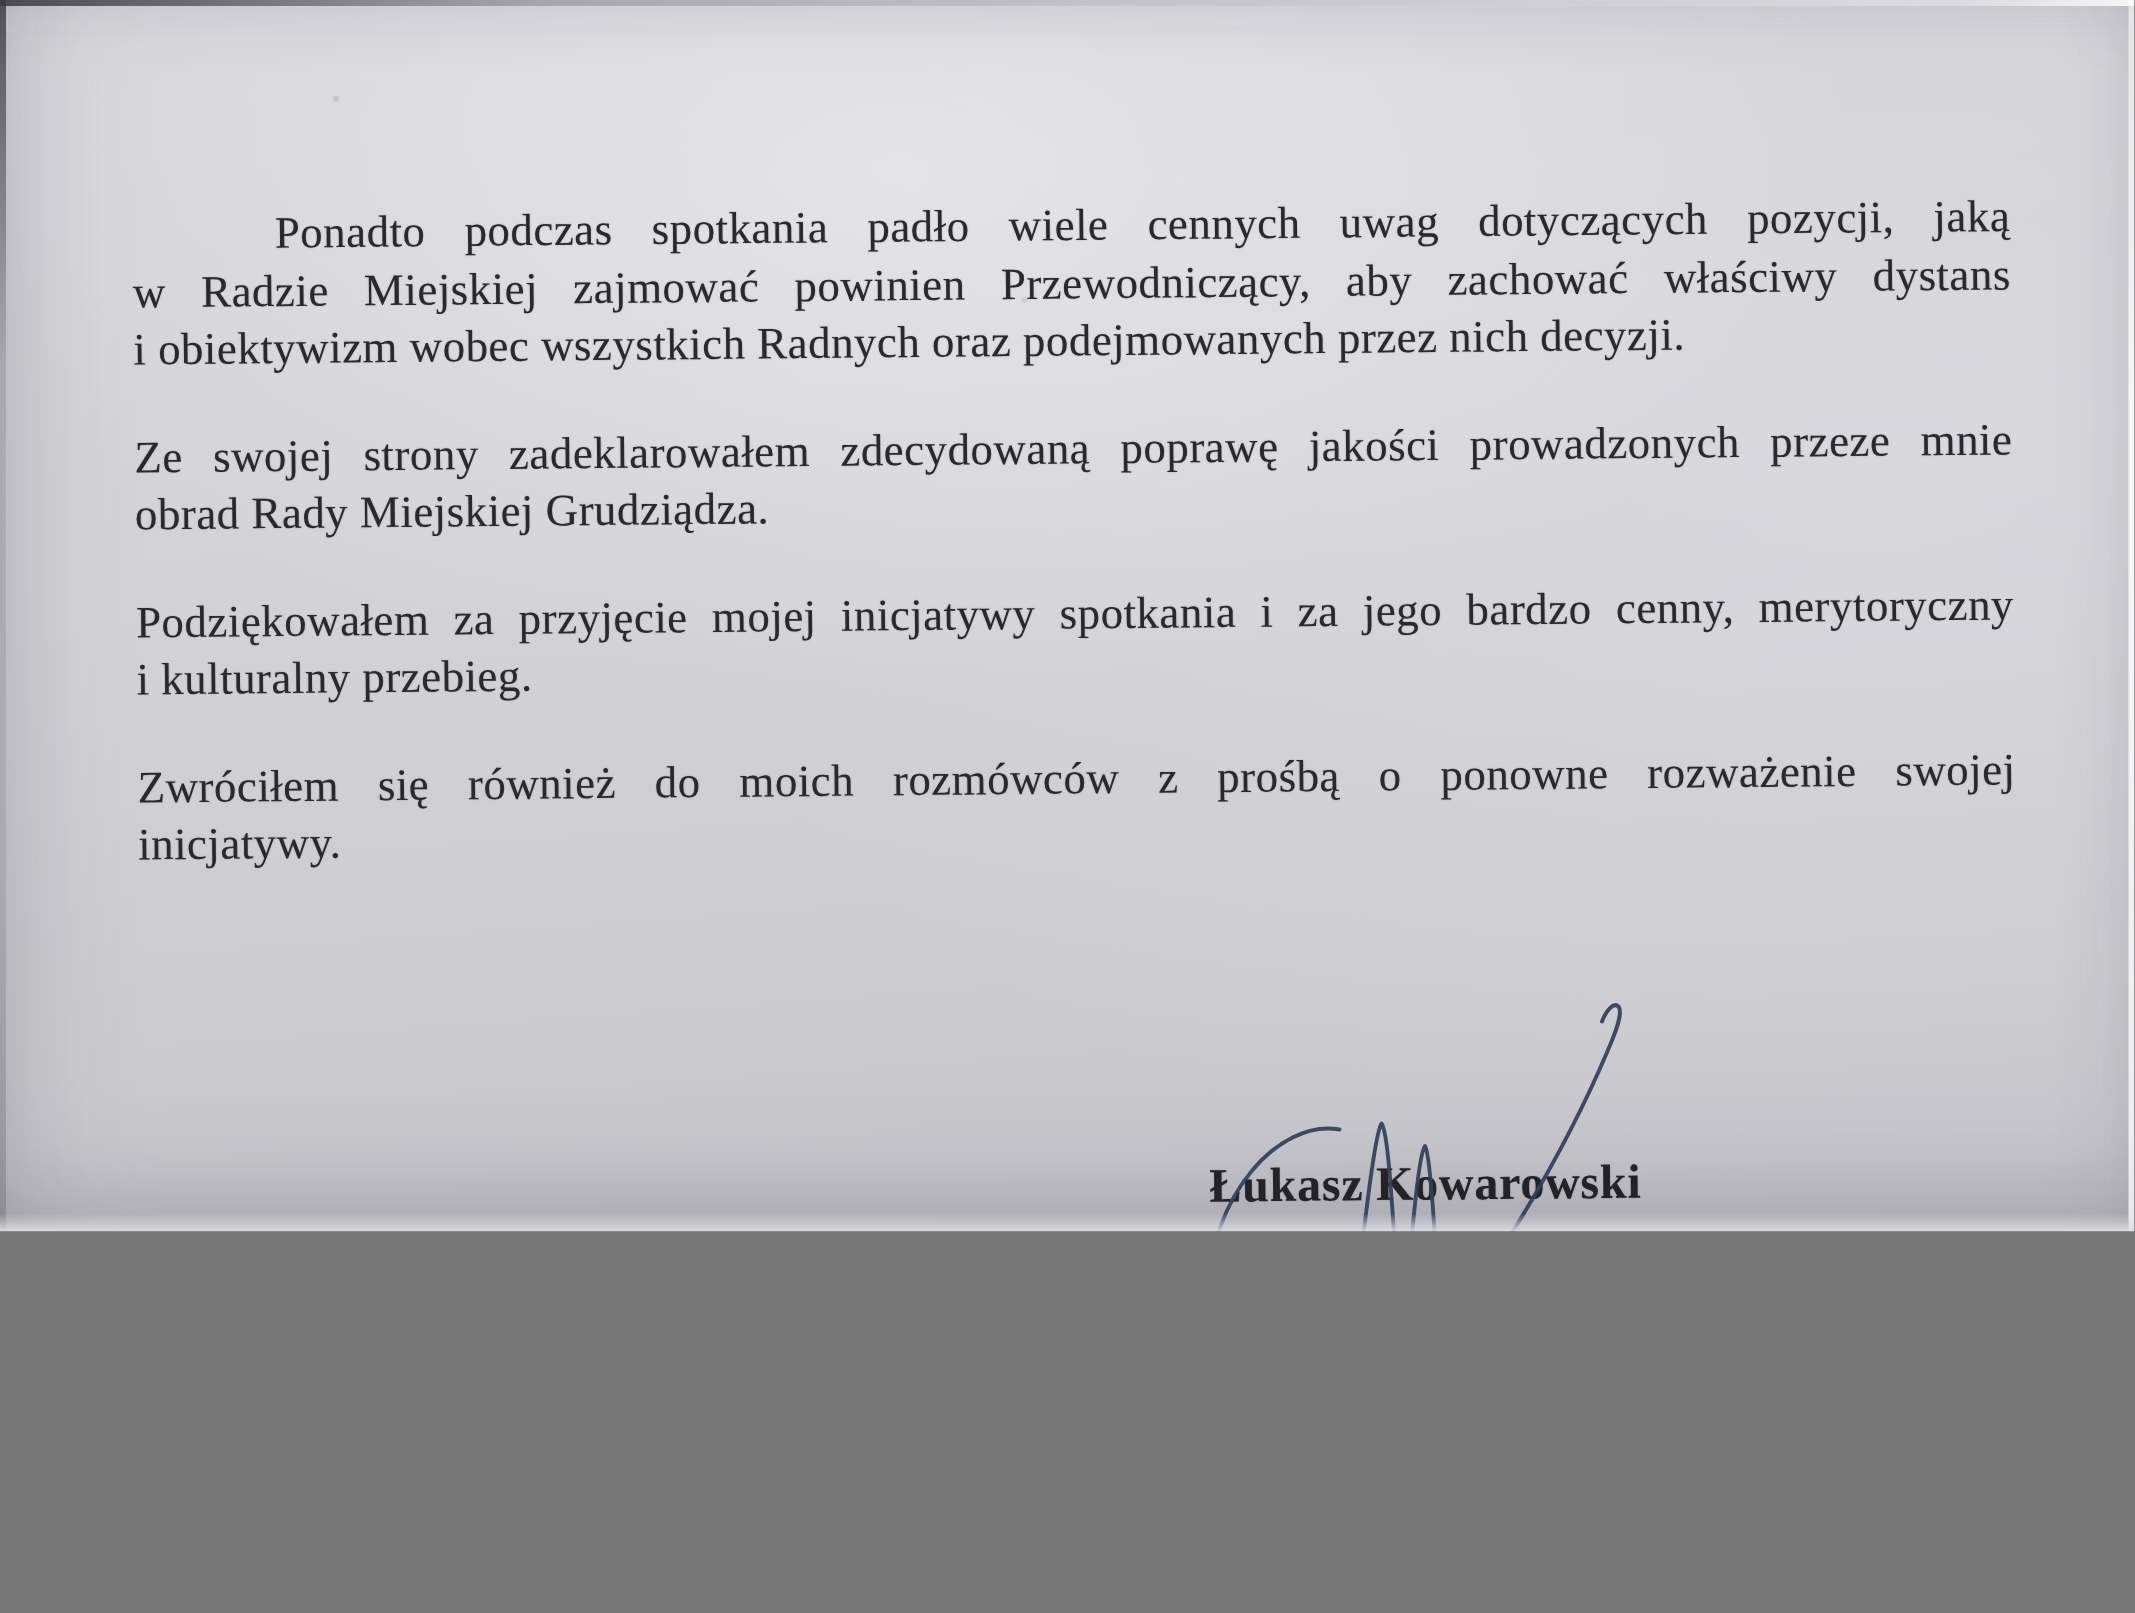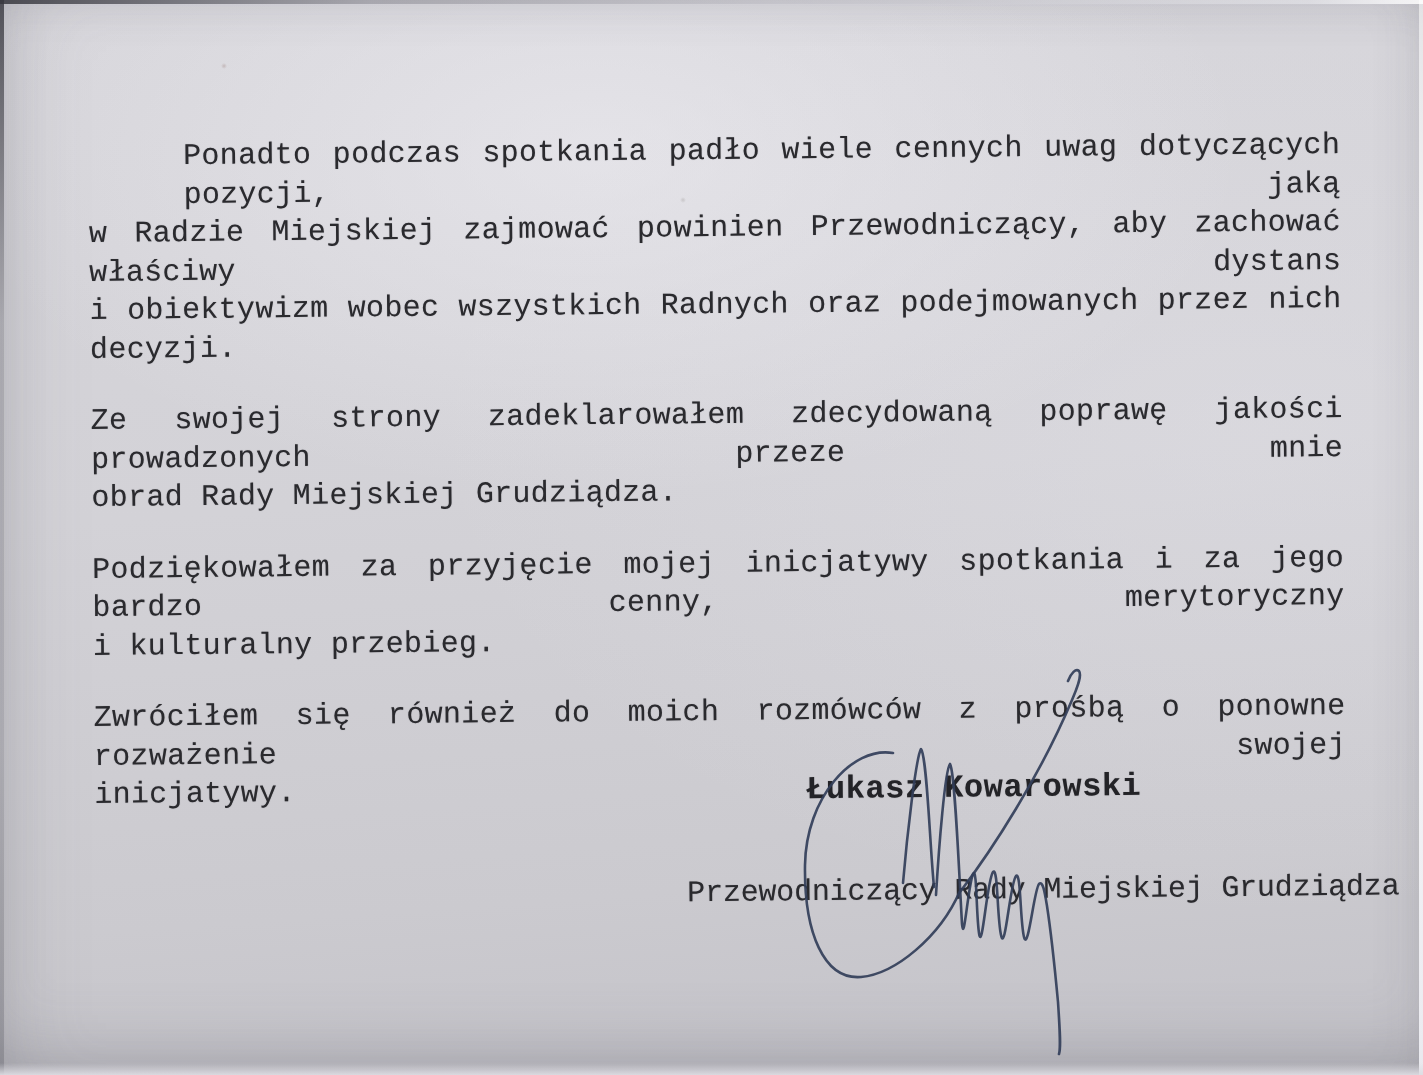--- a/index.html
+++ b/index.html
@@ -1,21 +1,21 @@
 <!DOCTYPE html>
 <html><head>
 <meta charset="utf-8">
 <style>
   html, body { margin: 0; padding: 0; background: #777; }
   .scan {
     position: relative;
     width: 1423px;
-    height: 1075px;
+    height: 821px;
     overflow: hidden;
-    font-family: Liberation Mono, monospace;
+    font-family: Liberation Serif, serif;
     background:
       radial-gradient(circle 2px at 224px 66px, rgba(150,120,115,.35), rgba(150,120,115,0) 3px),
       radial-gradient(circle 2px at 683px 200px, rgba(130,125,120,.28), rgba(130,125,120,0) 3px),
       radial-gradient(ellipse 900px 480px at 42% 14%, rgba(240,239,244,.55), rgba(240,239,244,0) 72%),
       radial-gradient(ellipse 1100px 650px at 88% 40%, rgba(228,227,233,.35), rgba(228,227,233,0) 75%),
       linear-gradient(176deg, #d7d6db 0%, #d3d2d7 45%, #cbcacf 80%, #c3c2c8 100%);
     box-shadow:
       inset 0 -46px 70px -28px rgba(95,95,105,.30),
       inset 46px 0 90px -48px rgba(95,95,105,.25),
       inset -26px 0 60px -34px rgba(120,120,130,.18),

